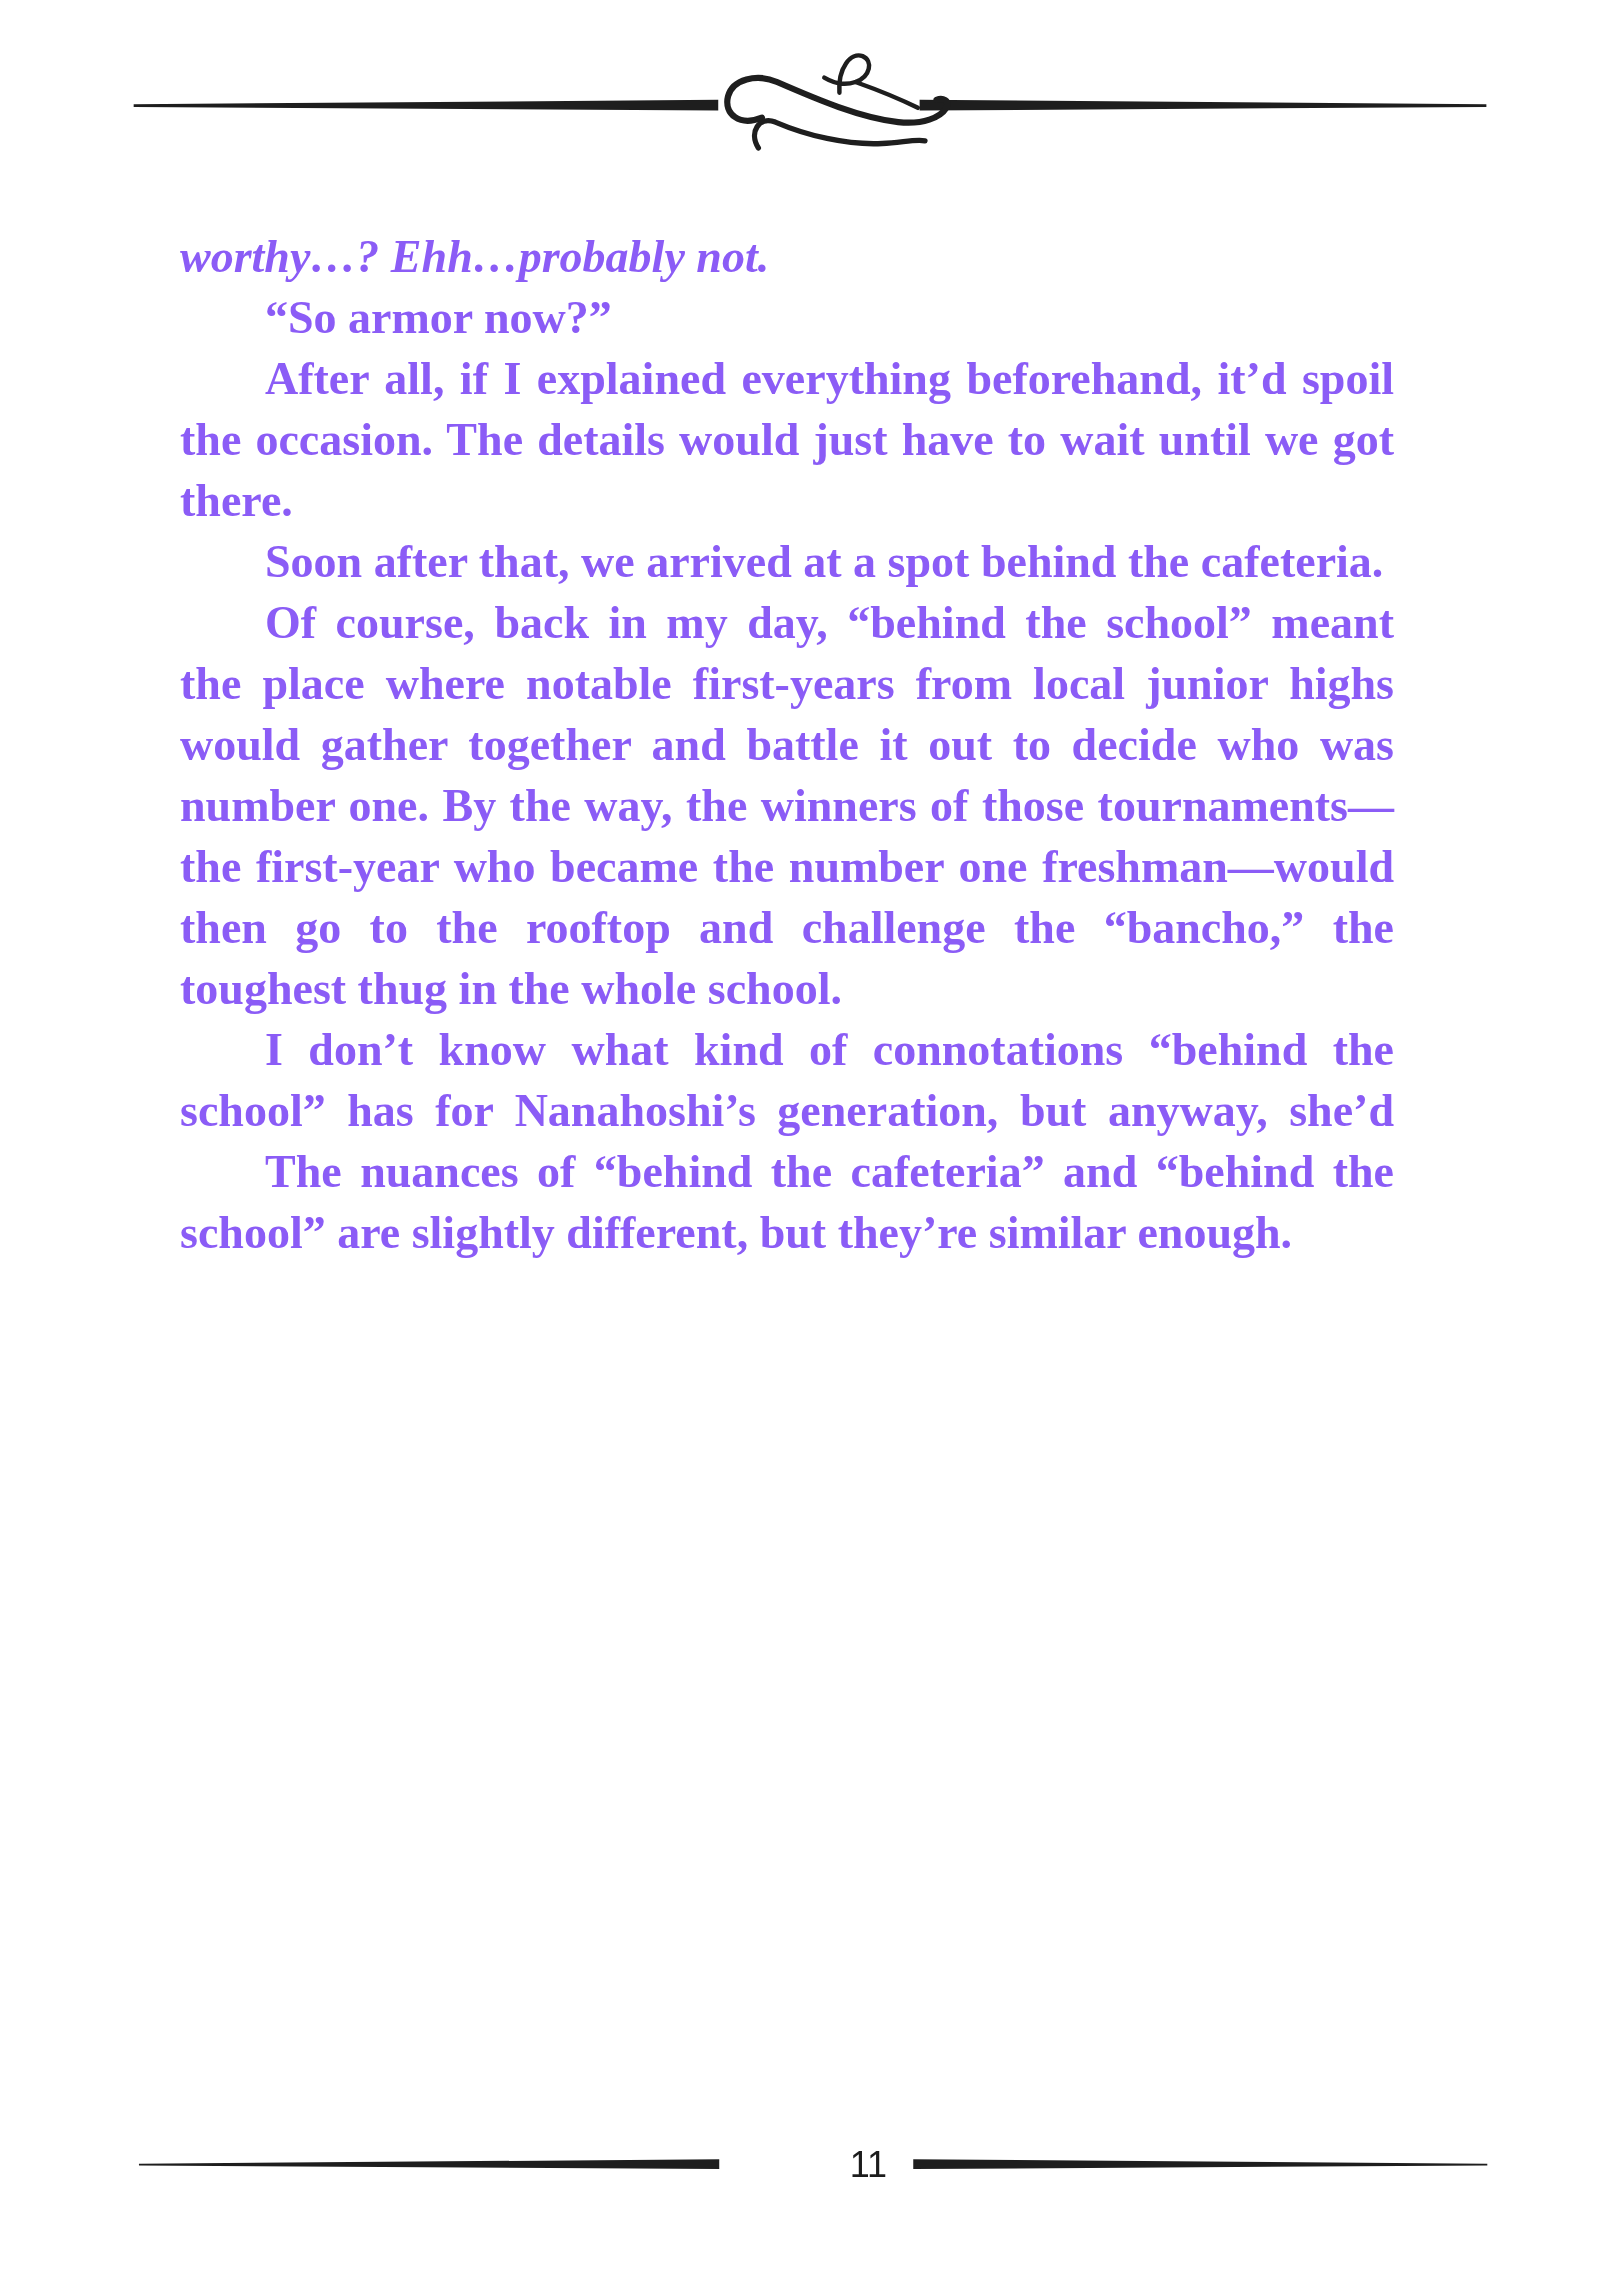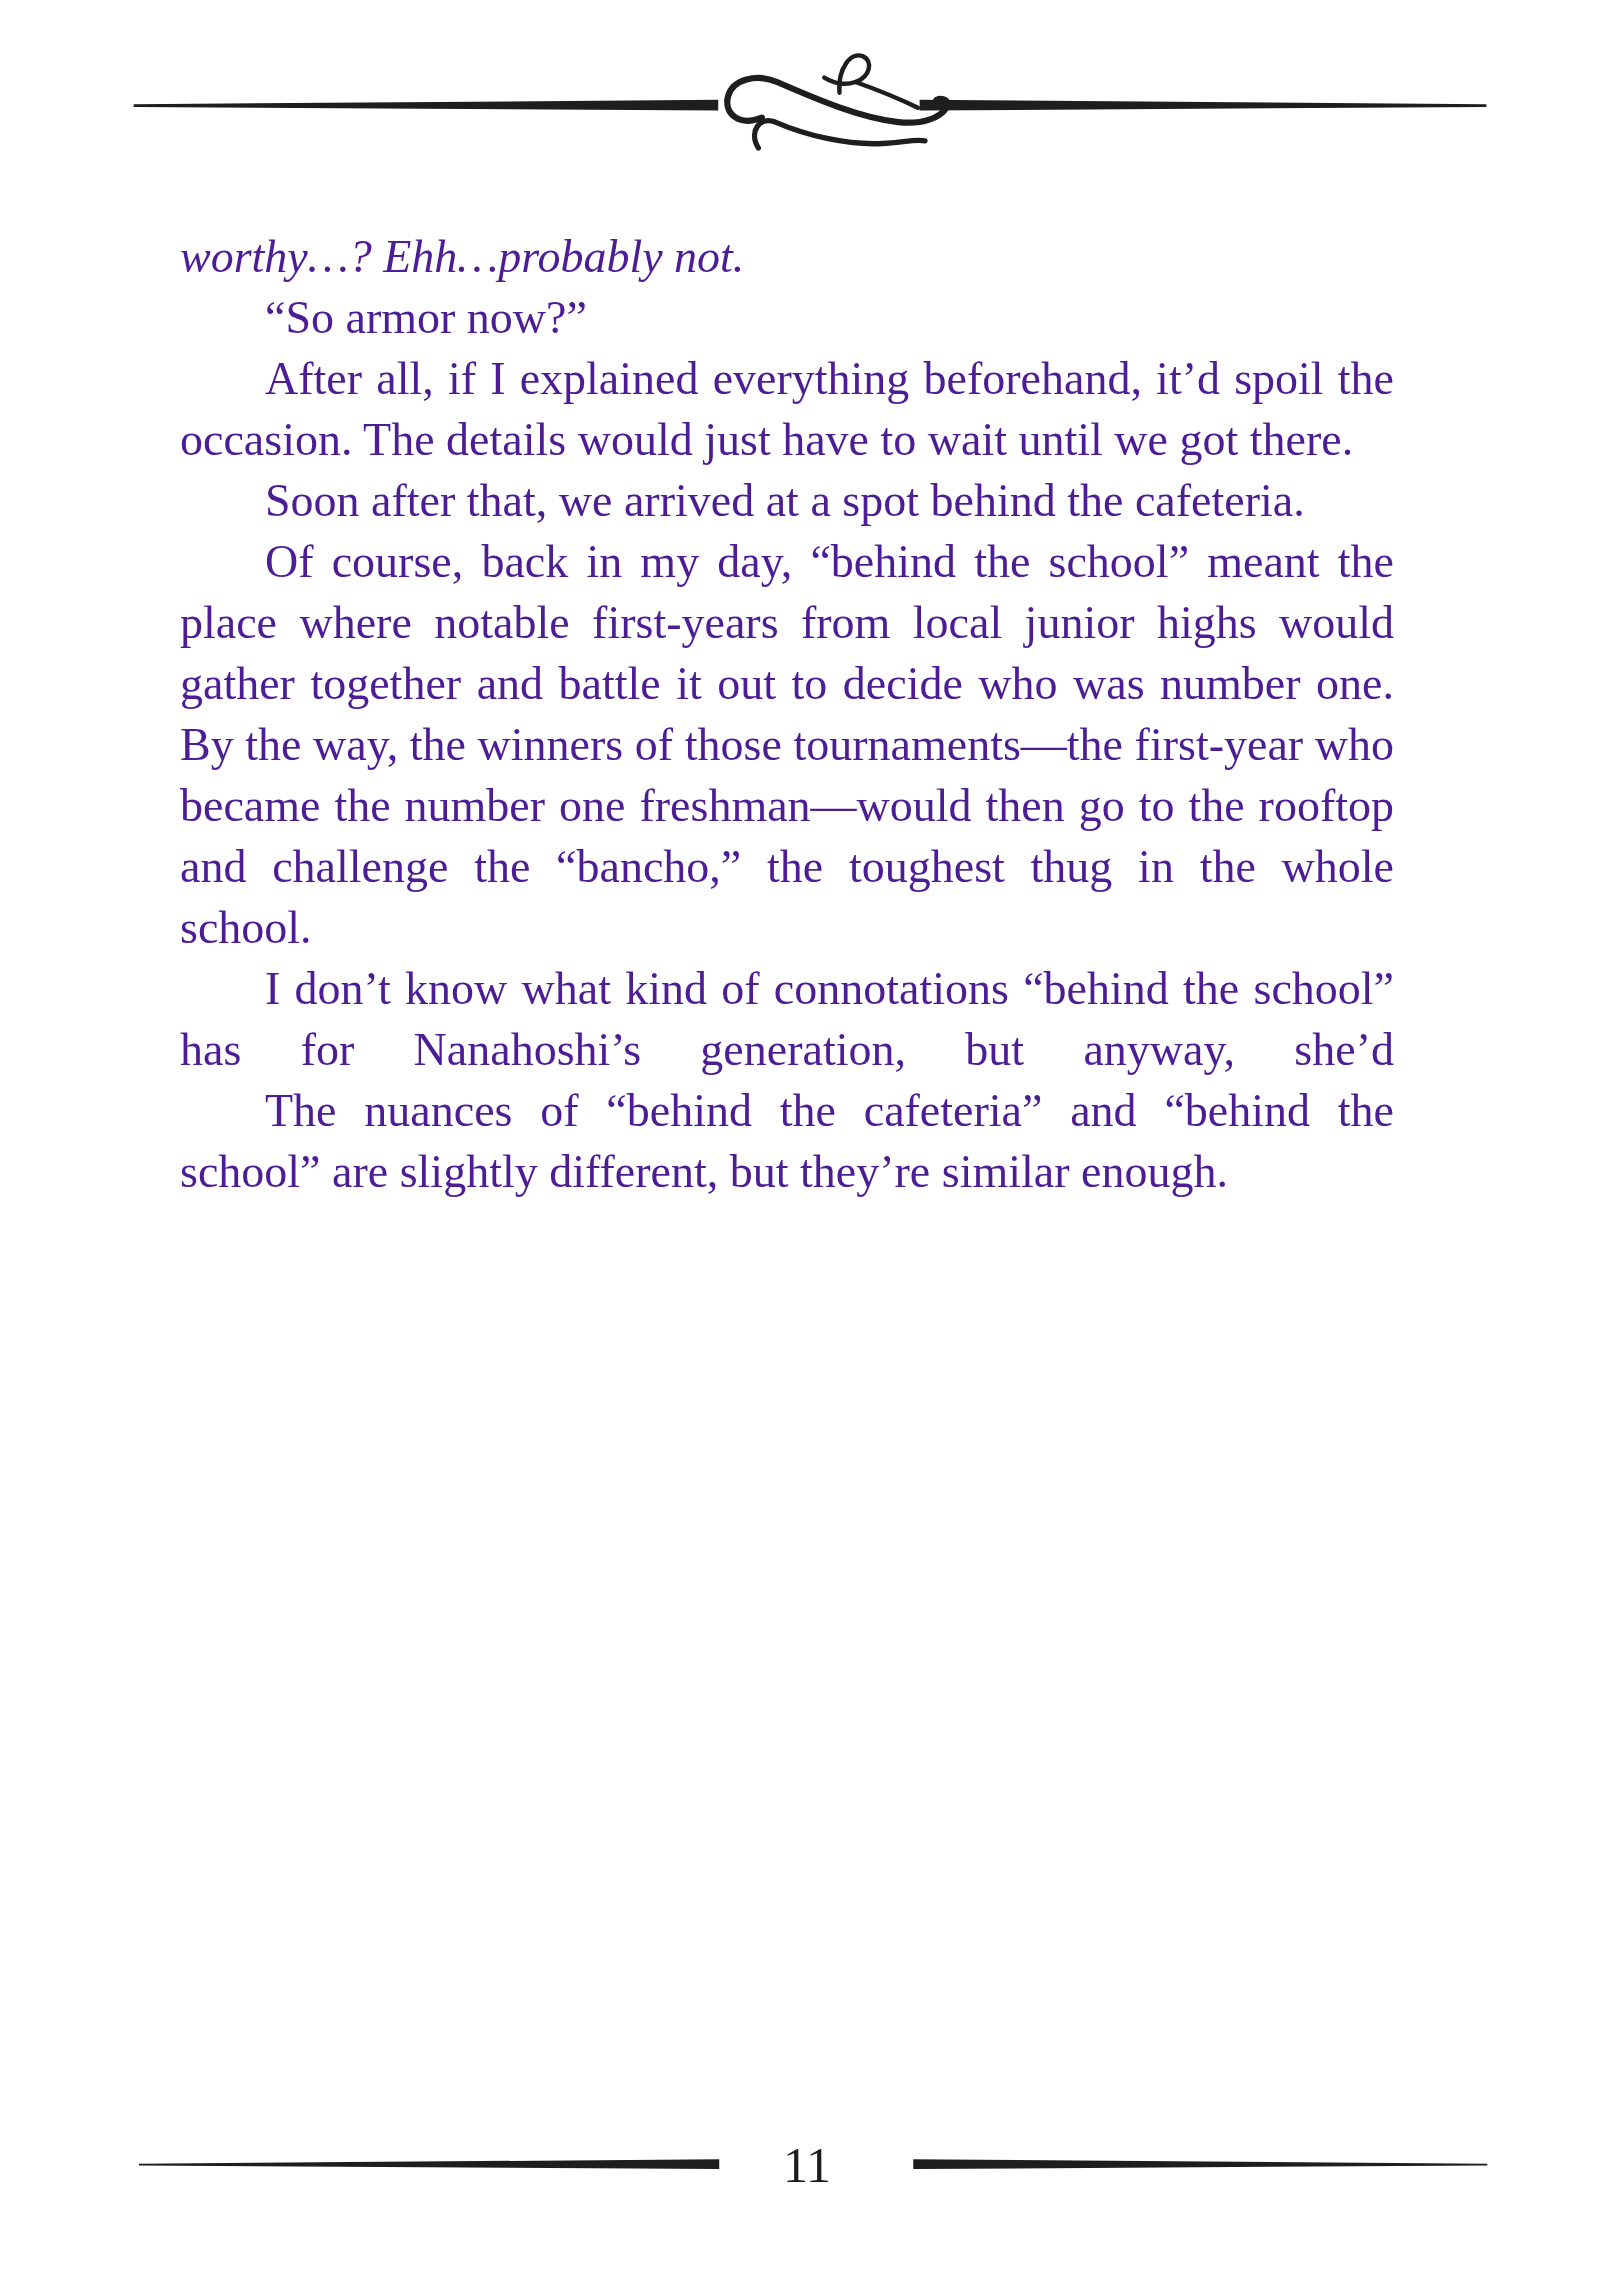--- a/index.html
+++ b/index.html
@@ -19,35 +19,36 @@
   }
   .ornament-svg { top: 0; height: 205px; }
   .footer-svg { top: 2121px; height: 89px; }
   .text-block {
     position: absolute;
     left: 180px;
     top: 226px;
     width: 1214px;
     font-size: 46px;
     line-height: 61px;
-    color: #4c1d95;
+    color: #8b5cf6;
     text-align: justify;
+    font-weight: bold;
   }
   .text-block p { margin: 0; padding: 0; }
   .para-indent { text-indent: 85px; }
   .para-italic { font-style: italic; }
   .para-cont-next { text-align-last: justify; }
   .page-number {
     position: absolute;
     top: 2140px;
     left: 727px;
     width: 160px;
-    text-align: center;
-    font-family: Liberation Serif, serif;
-    font-size: 50px;
+    text-align: right;
+    font-family: Liberation Sans, sans-serif;
+    font-size: 36px;
     line-height: 50px;
     color: #1c1c1c;
   }
 </style>
 </head>
 <body>
 
 <div class="page">
 
   <svg class="ornament-svg" viewBox="0 0 1800 230" xmlns="http://www.w3.org/2000/svg">

